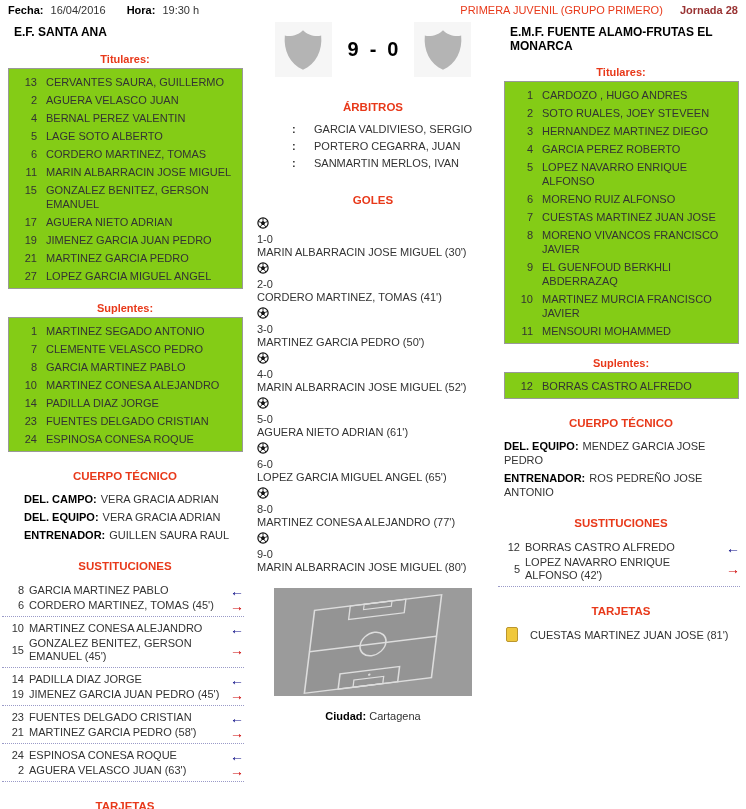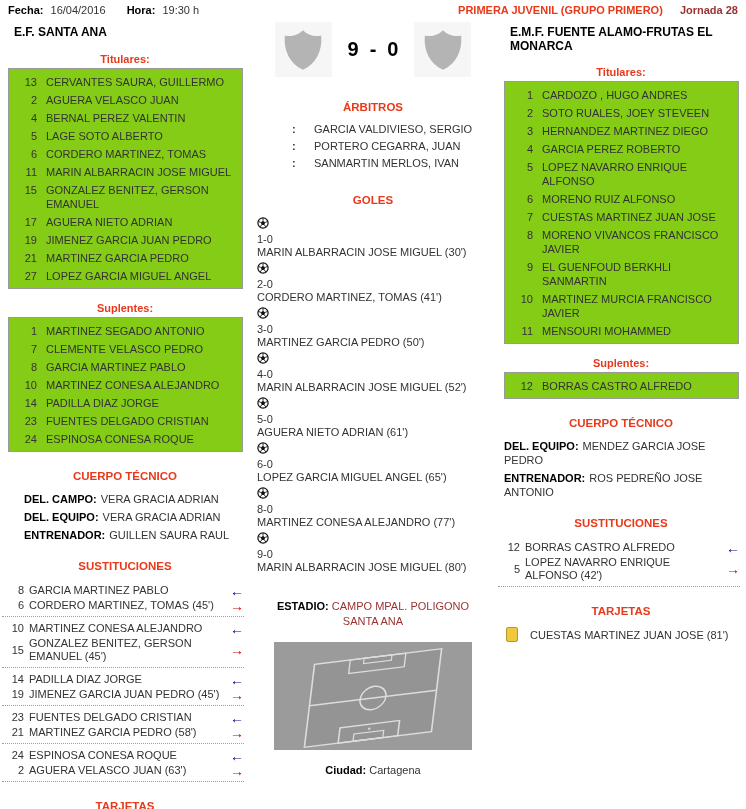--- a/index.html
+++ b/index.html
@@ -3,21 +3,21 @@
 <meta charset="utf-8">
 <style>
   html,body{margin:0;padding:0;background:#fff;}
   .page{width:746px;height:809px;overflow:hidden;position:relative;
         font-family:"Liberation Sans","DejaVu Sans",sans-serif;font-size:11px;color:#333;background:#fff;}
   .b{font-weight:bold;color:#000;}
   
   .topbar{display:flex;justify-content:space-between;align-items:flex-start;padding:4px 8px 0 8px;}
   .topbar-left span{margin-right:4px;margin-top:15px;}
   .topbar-left .sp{margin-left:14px;}
-  .comp{color:#e8391a;font-weight:bold;padding-left:24px;}
+  .comp{color:#e8391a;font-weight:normal;padding-left:24px;}
   .jornada{color:#993333;font-weight:bold;margin-left:14px;}
   
   .columns{display:flex;align-items:flex-start;}
   .col-left{width:250px;flex:none;}
   .col-mid{width:246px;flex:none;}
   .col-right{width:250px;flex:none;}
   .team-name{font-weight:bold;color:#000;font-size:12px;text-align:left;margin-top:9px;padding:0 14px;line-height:14px;}
   .sec-label{color:#e8391a;font-weight:bold;text-align:center;font-size:11px;}
   .lbl-tit{margin-top:14px;margin-bottom:3px;}
   .lbl-sup{margin-top:13px;margin-bottom:3px;}
@@ -343,24 +343,20 @@
             <span class="ball-icon"><svg width="12" height="12" viewBox="0 0 24 24">
                 <circle cx="12" cy="12" r="10.2" fill="#fff" stroke="#111" stroke-width="2.4"></circle>
                 <polygon points="12,7.5 16.3,10.8 14.6,15.8 9.4,15.8 7.7,10.8" fill="#111"></polygon>
                 <path d="M12 7.5V2.5 M16.3 10.8 L21 9 M14.6 15.8 L17.6 20 M9.4 15.8 L6.4 20 M7.7 10.8 L3 9" stroke="#111" stroke-width="1.8" fill="none"></path>
               </svg></span>
             <span class="goal-score">9-0</span>
             <span class="goal-name">MARIN ALBARRACIN JOSE MIGUEL (80')</span>
           </div>
       </div>
 
-      <div class="estadio">
-        <span class="b">ESTADIO:</span>
-        <span class="maroon">CAMPO MPAL. POLIGONO SANTA ANA</span>
-      </div>
 
       <div class="field-wrap">
         <svg width="198" height="108" viewBox="0 0 198 108">
           <rect width="198" height="108" fill="#9b9b9b"></rect>
           <g transform="translate(99,56) rotate(-7) skewX(-14) scale(1,0.88)">
             <rect x="-64" y="-46" width="128" height="92" fill="#949494" stroke="#dddddd" stroke-width="1.6"></rect>
             <line x1="-64" y1="0" x2="64" y2="0" stroke="#dddddd" stroke-width="1.6"></line>
             <circle cx="0" cy="0" r="13" fill="none" stroke="#dddddd" stroke-width="1.6"></circle>
             <rect x="-28" y="-46" width="56" height="15" fill="none" stroke="#dddddd" stroke-width="1.4"></rect>
             <rect x="-14" y="-46" width="28" height="6" fill="none" stroke="#dddddd" stroke-width="1.2"></rect>
@@ -409,21 +405,21 @@
         <div class="p-row">
             <span class="p-num">7</span>
             <span class="p-name">CUESTAS MARTINEZ JUAN JOSE</span>
           </div>
         <div class="p-row">
             <span class="p-num">8</span>
             <span class="p-name">MORENO VIVANCOS FRANCISCO JAVIER</span>
           </div>
         <div class="p-row">
             <span class="p-num">9</span>
-            <span class="p-name">EL GUENFOUD BERKHLI SANMARTIN</span>
+            <span class="p-name">EL GUENFOUD BERKHLI ABDERRAZAQ</span>
           </div>
         <div class="p-row">
             <span class="p-num">10</span>
             <span class="p-name">MARTINEZ MURCIA FRANCISCO JAVIER</span>
           </div>
         <div class="p-row">
             <span class="p-num">11</span>
             <span class="p-name">MENSOURI MOHAMMED</span>
           </div>
       </div>

